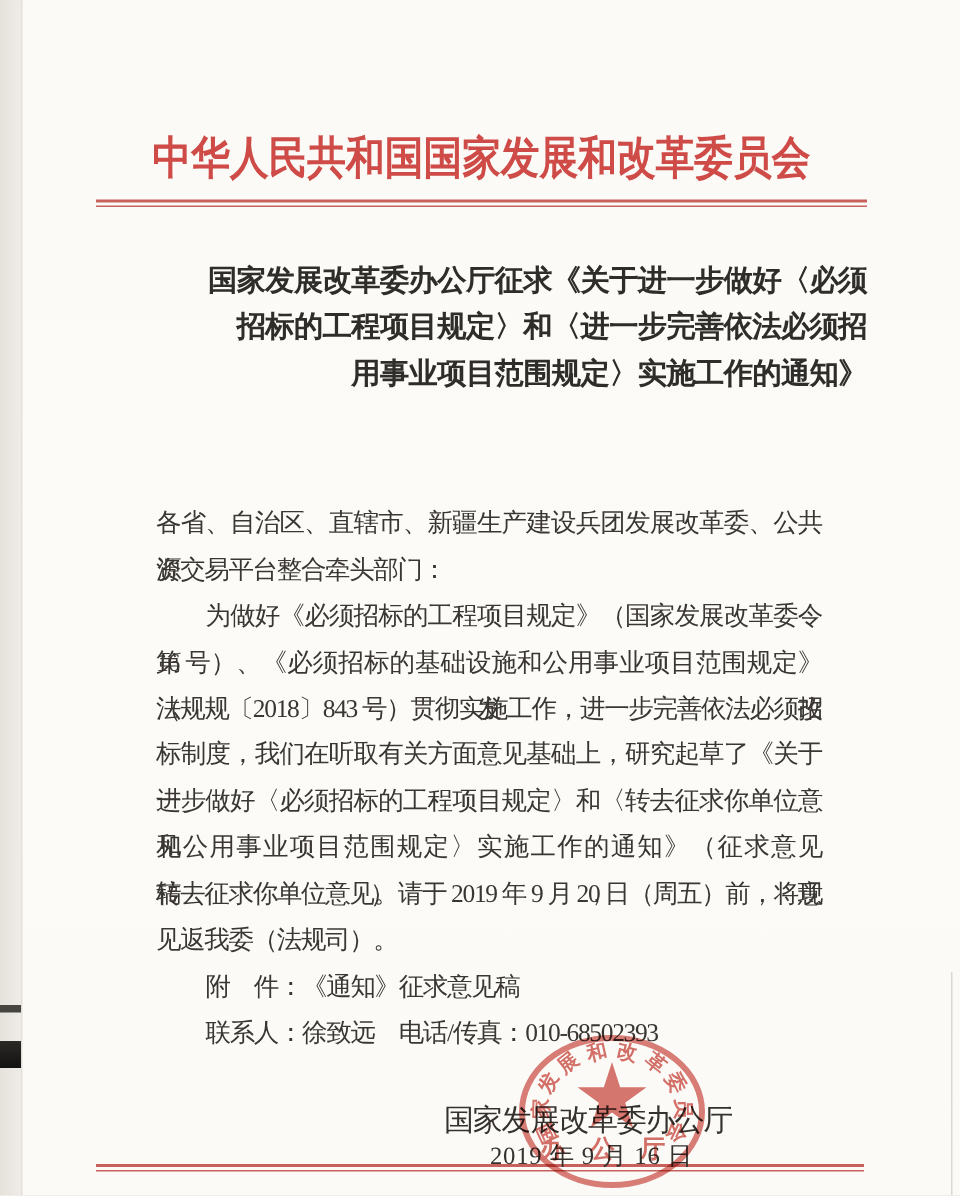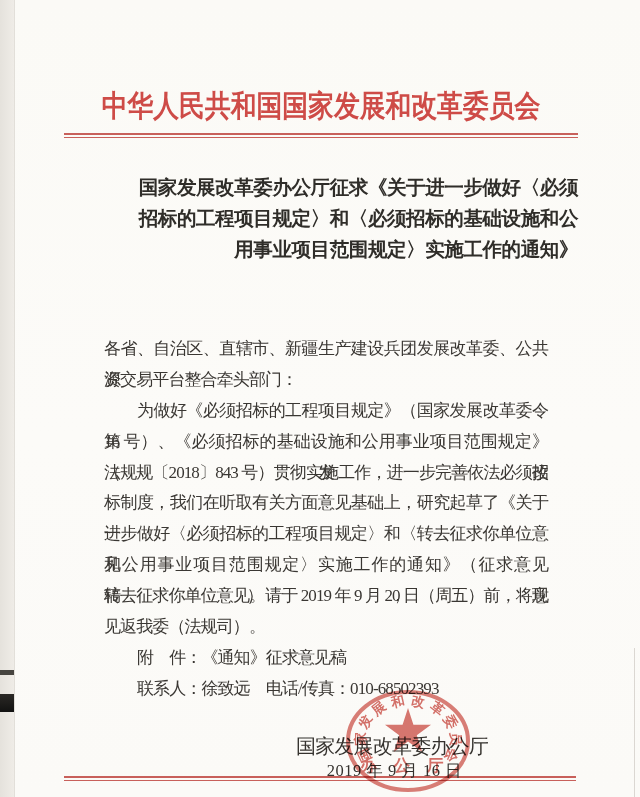--- a/index.html
+++ b/index.html
@@ -66,21 +66,21 @@
   <div class="edge-mark-1"></div>
   <div class="edge-mark-2"></div>
   <div class="edge-line-right"></div>
 
   <div class="letterhead">中华人民共和国国家发展和改革委员会</div>
 
   <div class="rule rule-top"></div>
 
   <div class="doc-title">
     <div class="t-line">国家发展改革委办公厅征求《关于进一步做好〈必须</div>
-    <div class="t-line">招标的工程项目规定〉和〈必须招标的基础设施和公</div>
+    <div class="t-line">招标的工程项目规定〉和〈进一步完善依法必须招</div>
     <div class="t-line">用事业项目范围规定〉实施工作的通知》</div>
   </div>
 
   <div class="body-text">
     <div class="b-line b-fill">各省、自治区、直辖市、新疆生产建设兵团发展改革委、公共资</div>
     <div class="b-line">源交易平台整合牵头部门：</div>
     <div class="b-line b-fill b-indent">为做好《必须招标的工程项目规定》（国家发展改革委令第</div>
     <div class="b-line b-fill">16 号）、《必须招标的基础设施和公用事业项目范围规定》（发改</div>
     <div class="b-line b-fill">法规规〔2018〕843 号）贯彻实施工作，进一步完善依法必须招</div>
     <div class="b-line b-fill">标制度，我们在听取有关方面意见基础上，研究起草了《关于进</div>

